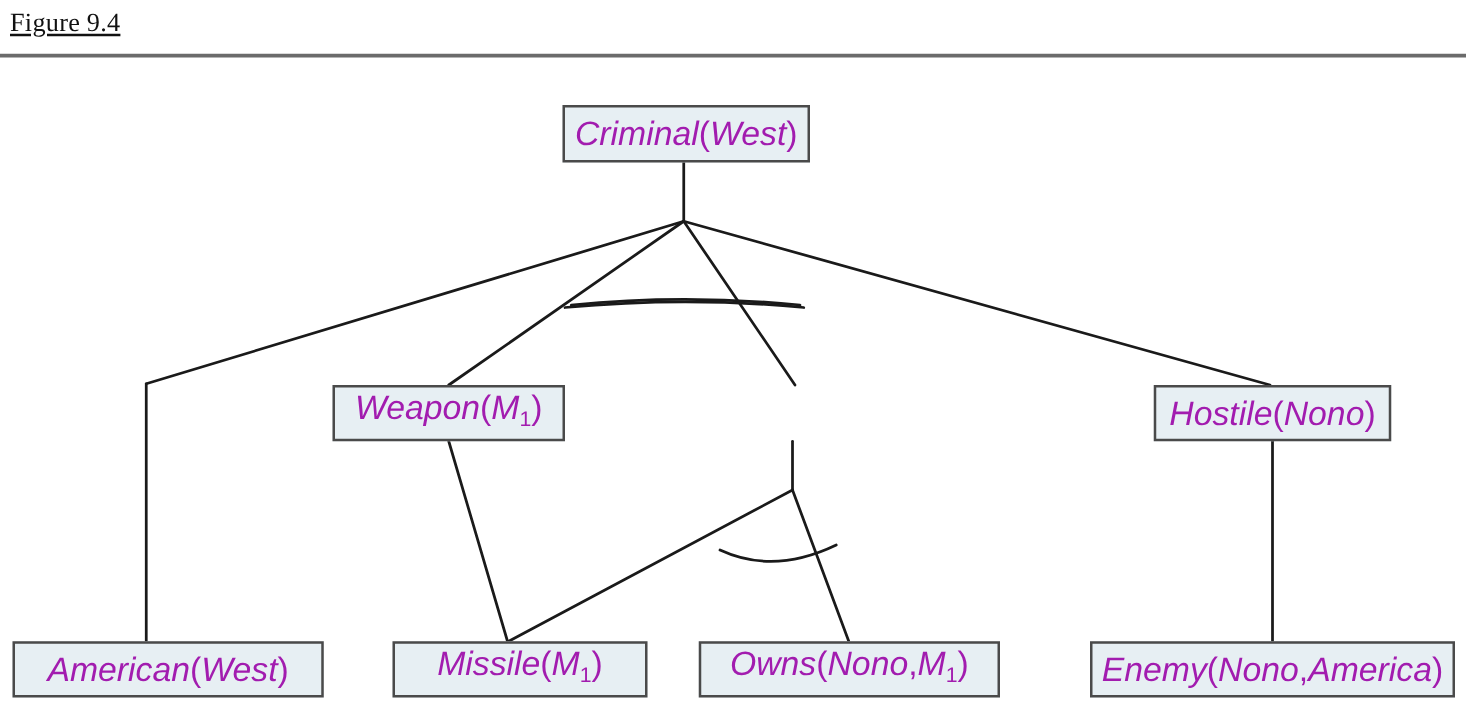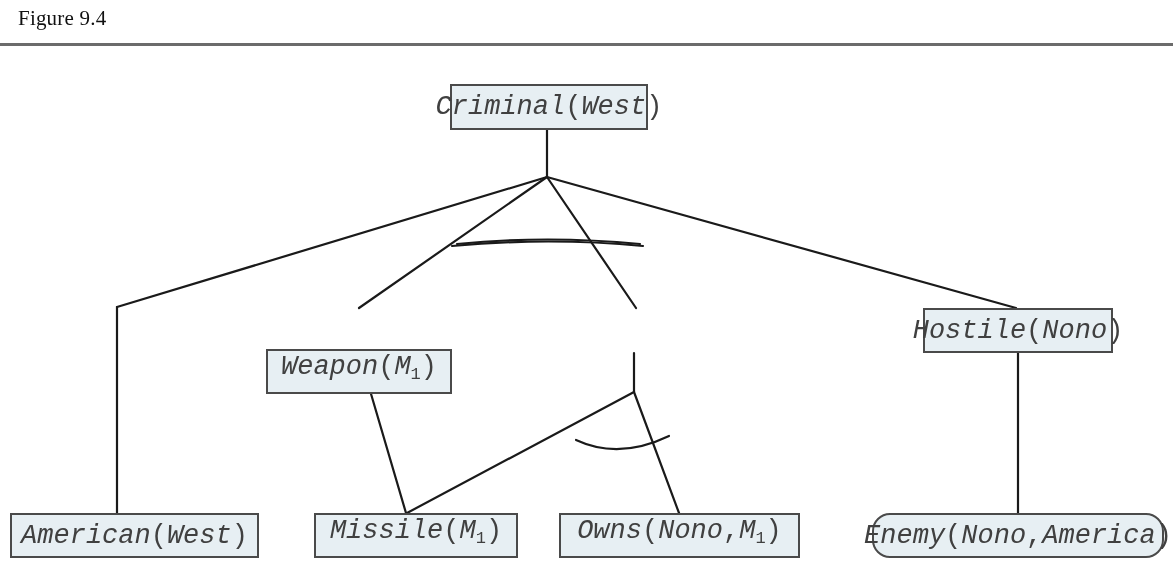--- a/index.html
+++ b/index.html
@@ -20,29 +20,30 @@
   
   #figure-header {
     position: absolute;
     left: 0;
     top: 0;
     width: 1173px;
     height: 45px;
   }
   #figure-caption {
     position: absolute;
-    left: 18px;
+    left: 8px;
     top: 4px;
     font-size: 21px;
     line-height: 28px;
     font-family: "Liberation Serif", "DejaVu Serif", serif;
     font-weight: normal;
     letter-spacing: 0.2px;
     color: #111111;
     white-space: nowrap;
+    text-decoration: underline;
   }
   #header-rule {
     position: absolute;
     left: 0;
     top: 43px;
     width: 1173px;
     height: 3px;
     background: #6b6b6b;
   }
 
@@ -68,25 +69,25 @@
     box-sizing: border-box;
     background: #e7eff3;
     border: 2px solid #4a4a4a;
     display: flex;
     align-items: center;
     justify-content: center;
     white-space: nowrap;
     z-index: 2;
   }
   .node-label {
-    font-family: Liberation Mono, monospace;
+    font-family: Liberation Sans, sans-serif;
     font-size: 27px;
     line-height: 30px;
     font-style: italic;
-    color: #404040;
+    color: #a21caf;
     padding: 0 10px;
     white-space: nowrap;
   }
   
   .node-label .punc {
     font-style: normal;
   }
   .node-label .sub {
     font-style: normal;
     font-size: 17px;
@@ -127,38 +128,38 @@
 
       <line x1="359" y1="308" x2="406" y2="468"></line>
       <line x1="1018" y1="308" x2="1018" y2="468"></line>
     </g>
   </svg>
 
   <div class="node" style="left:450px; top:39px; width:198px; height:46px;">
     <span class="node-label">Criminal<span class="punc">(</span>West<span class="punc">)</span></span>
   </div>
 
-  <div class="node" style="left:266px; top:263px; width:186px; height:45px;margin-top:41px;">
+  <div class="node" style="left:266px; top:263px; width:186px; height:45px;">
     <span class="node-label">Weapon<span class="punc">(</span>M<span class="sub">1</span><span class="punc">)</span></span>
   </div>
 
 
   <div class="node" style="left:923px; top:263px; width:190px; height:45px;">
     <span class="node-label">Hostile<span class="punc">(</span>Nono<span class="punc">)</span></span>
   </div>
 
   <div class="node" style="left:10px; top:468px; width:249px; height:45px;">
     <span class="node-label">American<span class="punc">(</span>West<span class="punc">)</span></span>
   </div>
 
   <div class="node" style="left:314px; top:468px; width:204px; height:45px;">
     <span class="node-label">Missile<span class="punc">(</span>M<span class="sub">1</span><span class="punc">)</span></span>
   </div>
 
   <div class="node" style="left:559px; top:468px; width:241px; height:45px;">
     <span class="node-label">Owns<span class="punc">(</span>Nono<span class="punc">,</span>M<span class="sub">1</span><span class="punc">)</span></span>
   </div>
 
-  <div class="node" style="left:872px; top:468px; width:292px; height:45px;border-radius:18px;">
+  <div class="node" style="left:872px; top:468px; width:292px; height:45px;">
     <span class="node-label">Enemy<span class="punc">(</span>Nono<span class="punc">,</span>America<span class="punc">)</span></span>
   </div>
 
 </div>
 
 </body></html>

